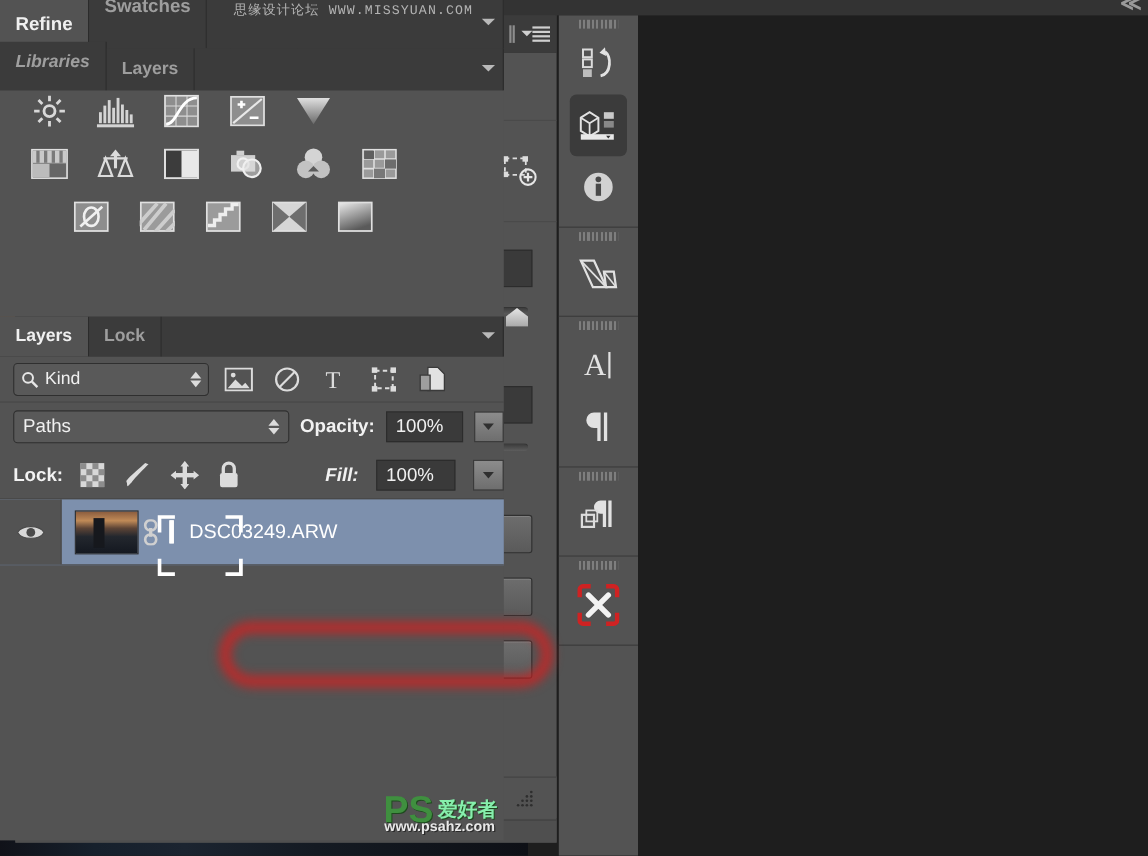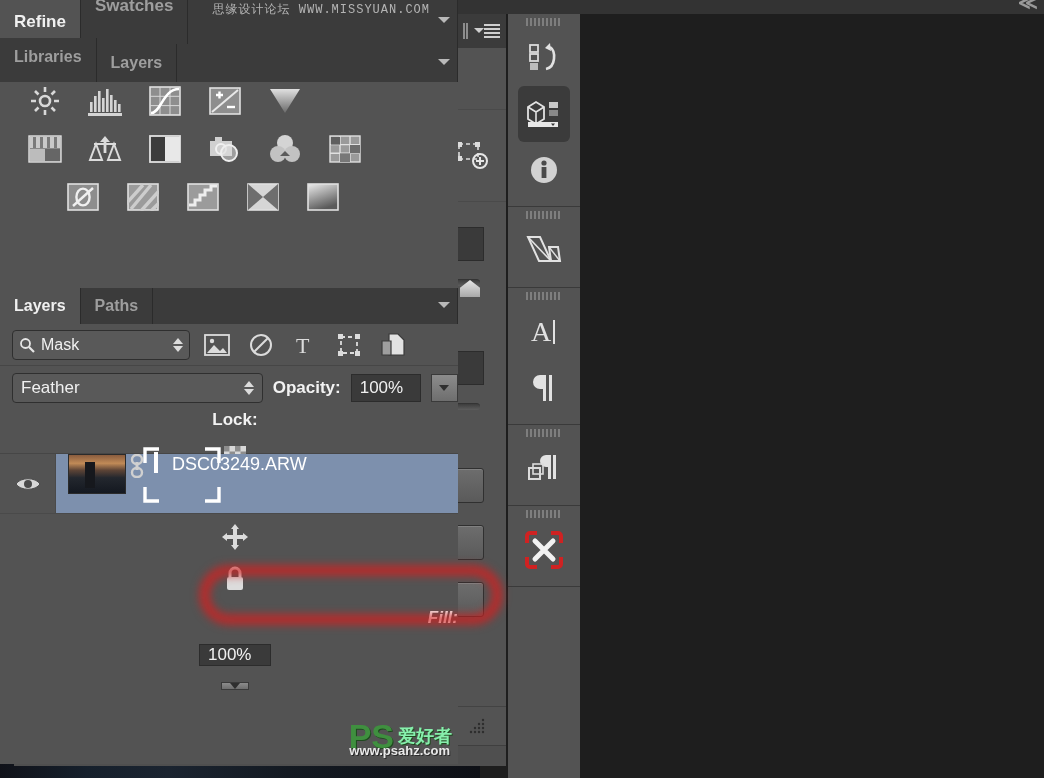--- a/index.html
+++ b/index.html
@@ -200,25 +200,25 @@
   .pct-label { font-size:17px; color:#f2f2f2; font-weight:bold; }
   .pct-field {
     width: 72px; height:28px; background:#3a3a3a; border:1px solid #2c2c2c;
     color:#f0f0f0;font-size:17px;display:flex;align-items:center;padding-left:8px;
   }
   .pct-caret {
     width:28px;height:28px;background:linear-gradient(180deg,#8c8c8c,#6e6e6e);
     display:flex;align-items:center;justify-content:center;border:1px solid #3a3a3a;
   }
   .lock-row { height: 44px; display:flex; align-items:center; padding: 0 0 0 12px; gap: 16px;
-    border-bottom:1px solid #464646;flex-direction:column;}
+    border-bottom:1px solid #464646;}
   .lock-label { font-size:17px; color:#f2f2f2; font-weight:bold; }
 
   .layer-row {
-    height: 60px; display:flex; align-items:flex-start; border-bottom:1px solid #4a4a4a;
+    height: 60px; display:flex; align-items:center; border-bottom:1px solid #4a4a4a;
     position:relative;
   }
   .layer-row.selected { background:#7d90ad; }
   .eye-cell {
     width: 56px; height:100%; display:flex;align-items:center;justify-content:center;
     border-right:1px solid #4a4a4a; background:#535353;
   }
   .thumb-img {
     width: 58px; height: 40px; border:1px solid #2b2b2b; margin-left: 12px;
     background:#101010;
@@ -500,21 +500,21 @@
         <div class="tab active" style="height:44px;line-height:44px;font-size:17px;">Refine</div>
         <div class="tab" style="height:60px;line-height:44px;font-size:17px;">Swatches</div>
         <div class="tab-filler" style="height:44px;"></div>
       </div>
       <div class="watermark-cn">思缘设计论坛  WWW.MISSYUAN.COM</div>
       <div class="caret-right"></div>
     </div>
 
     <div id="adjpanel">
       <div class="tabrow" style="height:38px;background:#333;">
-        <div class="tab" style="height:44px;line-height:38px;font-size:16px;">Libraries</div>
+        <div class="tab" style="height:44px;line-height:38px;font-size:16px;font-style:italic;">Libraries</div>
         <div class="tab" style="height:38px;line-height:38px;font-size:16px;">Layers</div>
         <div class="tab-filler" style="height:38px;"></div>
         <div style="position:absolute;right:8px;top:15px;width:0;height:0;border-left:6px solid transparent;border-right:6px solid transparent;border-top:6px solid #b9b9b9;"></div>
       </div>
 
 
       <div class="adj-grid">
         <div class="adj-row">
           <div class="adj-cell">
             <svg width="32" height="32" viewBox="0 0 32 32">
@@ -666,32 +666,32 @@
               <rect x="1" y="1" width="30" height="26" fill="url(#gm)" stroke="#e0e0e0" stroke-width="1.6"></rect>
             </svg>
           </div>
         </div>
       </div>
     </div>
 
     <div id="layerspanel">
       <div class="tabrow" style="height:36px;background:#333;">
         <div class="tab active" style="height:36px;line-height:36px;font-size:16px;">Layers</div>
-        <div class="tab" style="height:36px;line-height:36px;font-size:16px;">Paths</div>
+        <div class="tab" style="height:36px;line-height:36px;font-size:16px;">Lock</div>
         <div class="tab-filler" style="height:36px;"></div>
         <div style="position:absolute;right:8px;top:14px;width:0;height:0;border-left:6px solid transparent;border-right:6px solid transparent;border-top:6px solid #b9b9b9;"></div>
       </div>
 
       <div class="lay-toolrow">
         <div class="kind-select">
           <svg width="16" height="16" viewBox="0 0 16 16">
             <circle cx="6.5" cy="6.5" r="4.5" fill="none" stroke="#e6e6e6" stroke-width="1.8"></circle>
             <path d="M10 10 L15 15" stroke="#e6e6e6" stroke-width="2.2"></path>
           </svg>
-          <span>Mask</span>
+          <span>Kind</span>
           <span class="stepper">
               <span class="up"></span>
               <span class="dn"></span>
             </span>
         </div>
         <div class="filter-ico">
           <svg width="26" height="22" viewBox="0 0 26 22">
             <rect x="1" y="1" width="24" height="20" fill="none" stroke="#dcdcdc" stroke-width="1.8"></rect>
             <circle cx="8" cy="7" r="2.2" fill="#dcdcdc"></circle>
             <path d="M3 19 L10 11 L16 17 L19 14 L23 19 Z" fill="#dcdcdc"></path>
@@ -722,21 +722,21 @@
         <div class="filter-ico">
           <svg width="26" height="26" viewBox="0 0 26 26">
             <path d="M9 2 h9 l6 6 v15 h-15 z" fill="#e2e2e2" stroke="#3a3a3a" stroke-width="1.2"></path>
             <path d="M2 9 h9 v14 h-9 z" fill="#9e9e9e" stroke="#3a3a3a" stroke-width="1.2"></path>
           </svg>
         </div>
       </div>
 
       <div class="blend-row">
         <div class="blend-select">
-          <span>Feather</span>
+          <span>Paths</span>
           <span class="stepper">
               <span class="up"></span>
               <span class="dn"></span>
             </span>
         </div>
         <span class="pct-label">Opacity:</span>
         <span class="pct-field">100%</span>
         <span class="pct-caret">
           <span style="width:0;height:0;border-left:5px solid transparent;border-right:5px solid transparent;border-top:6px solid #2f2f2f;"></span>
         </span>

